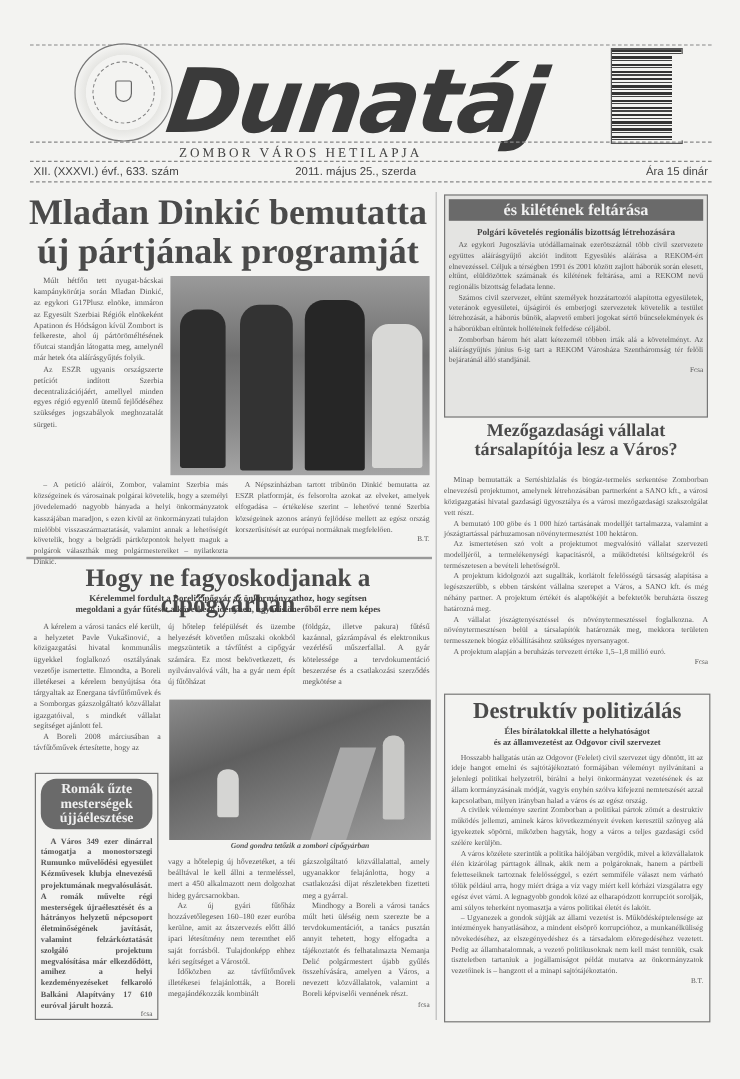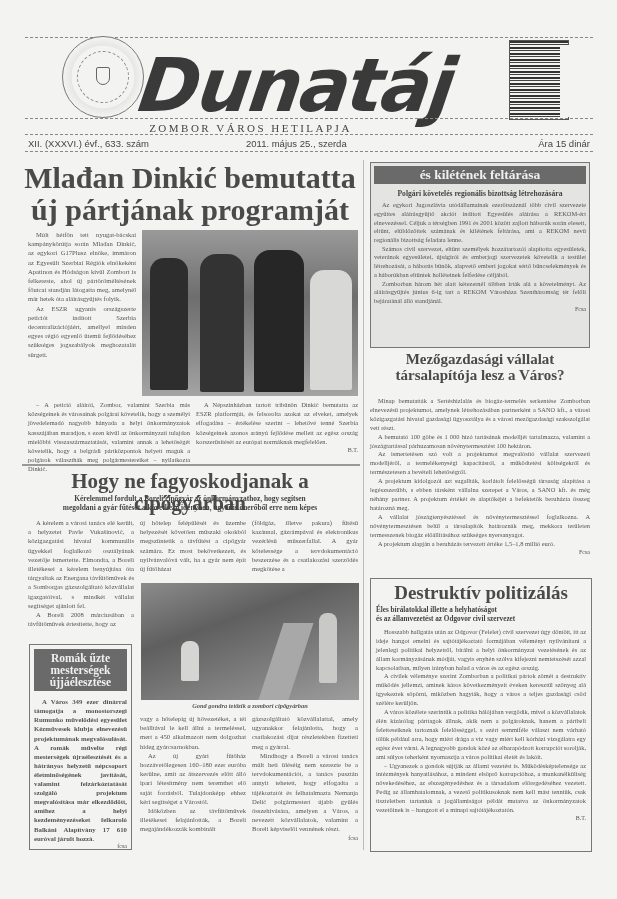--- a/index.html
+++ b/index.html
@@ -96,21 +96,21 @@
   <p>Az új gyári fűtőház hozzávetőlegesen 160–180 ezer euróba kerülne, amit az átszervezés előtt álló ipari létesítmény nem teremthet elő saját forrásból. Tulajdonképp ehhez kéri segítséget a Várostól.</p>
   <p>Időközben az távfűtőművek illetékesei felajánlották, a Boreli megajándékozzák kombinált</p>
 </div>
 <div class="abs body" style="left:252px; top:714px; width:106px;">
   <p style="text-indent:0">gázszolgáltató közvállalattal, amely ugyanakkor felajánlotta, hogy a csatlakozási díjat részletekben fizetteti meg a gyárral.</p>
   <p>Mindhogy a Boreli a városi tanács múlt heti üléséig nem szerezte be a tervdokumentációt, a tanács pusztán annyit tehetett, hogy elfogadta a tájékoztatót és felhatalmazta Nemanja Delić polgármestert újabb gyűlés összehívására, amelyen a Város, a nevezett közvállalatok, valamint a Boreli képviselői vennének részt.</p>
   <div class="sign">fcsa</div>
 </div>
 
 <div class="abs" style="left:29px; top:644px; width:103px; height:206px; border:1px solid #777; background:#f3f3f1; padding:4px;">
-  <div class="boxhead" style="font-size:11.5px; padding:3px 0;">
+  <div class="boxhead" style="font-size:11.5px; padding:3px 0;border-radius:13px;">
     <div>Romák űzte</div>
     <div>mesterségek</div>
     <div>újjáélesztése</div>
   </div>
   <div class="body" style="margin-top:6px; font-size:6.8px; line-height:9.1px; font-weight:bold; color:#555;">
     <p>A Város 349 ezer dinárral támogatja a monostorszegi Rumunko művelődési egyesület Kézművesek klubja elnevezésű projektumának megvalósulását. A romák művelte régi mesterségek újraélesztését és a hátrányos helyzetű népcsoport életminőségének javítását, valamint felzárkóztatását szolgáló projektum megvalósítása már elkezdődött, amihez a helyi kezdeményezéseket felkaroló Balkáni Alapítvány 17 610 euróval járult hozzá.</p>
   </div>
   <div class="sign">fcsa</div>
 </div>
 
@@ -136,21 +136,21 @@
   <p>A bemutató 100 göbe és 1 000 hízó tartásának modelljét tartalmazza, valamint a jószágtartással párhuzamosan növénytermesztést 100 hektáron.</p>
   <p>Az ismertetésen szó volt a projektumot megvalósító vállalat szervezeti modelljéről, a termelékenységi kapacitásról, a működtetési költségekről és természetesen a bevételi lehetőségről.</p>
   <p>A projektum kidolgozói azt sugallták, korlátolt felelősségű társaság alapítása a legészszerűbb, s ebben társként vállalna szerepet a Város, a SANO kft. és még néhány partner. A projektum értékét és alaptőkéjét a befektetők beruházta összeg határozná meg.</p>
   <p>A vállalat jószágtenyésztéssel és növénytermesztéssel foglalkozna. A növénytermesztésen belül a társalapítók határoznák meg, mekkora területen termesszenek biogáz előállításához szükséges nyersanyagot.</p>
   <p>A projektum alapján a beruházás tervezett értéke 1,5–1,8 millió euró.</p>
   <div class="sign">Fcsa</div>
 </div>
 
 <div class="abs" style="left:370px; top:578px; width:222px; height:274px; border:1px solid #777; background:#f3f3f1; padding:4px 5px;">
   <div class="headline" style="font-size:19px;">Destruktív politizálás</div>
-  <div style="text-align:left; font-size:7.2px; font-weight:bold; color:#444; line-height:9px; margin:3px 0 4px;">
+  <div style="text-align:center; font-size:7.2px; font-weight:bold; color:#444; line-height:9px; margin:3px 0 4px;">
     <div>Éles bírálatokkal illette a helyhatóságot</div>
     <div>és az államvezetést az Odgovor civil szervezet</div>
   </div>
   <div class="body" style="font-size:6.4px; line-height:8.9px;">
     <p>Hosszabb hallgatás után az Odgovor (Felelet) civil szervezet úgy döntött, itt az ideje hangot emelni és sajtótájékoztató formájában véleményt nyilvánítani a jelenlegi politikai helyzetről, bírálni a helyi önkormányzat vezetésének és az állam kormányzásának módját, vagyis enyhén szólva kifejezni nemtetszését azzal kapcsolatban, milyen irányban halad a város és az egész ország.</p>
     <p>A civilek véleménye szerint Zomborban a politikai pártok zömét a destruktív működés jellemzi, aminek káros következményeit éveken keresztül szőnyeg alá igyekeztek söpörni, miközben hagyták, hogy a város a teljes gazdasági csőd szélére kerüljön.</p>
     <p>A város közélete szerintük a politika hálójában vergődik, mivel a közvállalatok élén kizárólag párttagok állnak, akik nem a polgároknak, hanem a pártbeli feletteseiknek tartoznak felelősséggel, s ezért semmiféle választ nem várható tőlük például arra, hogy miért drága a víz vagy miért kell kórházi vizsgálatra egy egész évet várni. A legnagyobb gondok közé az elharapódzott korrupciót sorolják, ami súlyos teherként nyomasztja a város politikai életét és lakóit.</p>
     <p>– Ugyanezek a gondok sújtják az állami vezetést is. Működésképtelensége az intézmények hanyatlásához, a mindent elsöprő korrupcióhoz, a munkanélküliség növekedéséhez, az elszegényedéshez és a társadalom elöregedéséhez vezetett. Pedig az államhatalomnak, a vezető politikusoknak nem kell mást tenniük, csak tiszteletben tartaniuk a jogállamiságot példát mutatva az önkormányzatok vezetőinek is – hangzott el a minapi sajtótájékoztatón.</p>
   </div>
   <div class="sign">B.T.</div>

